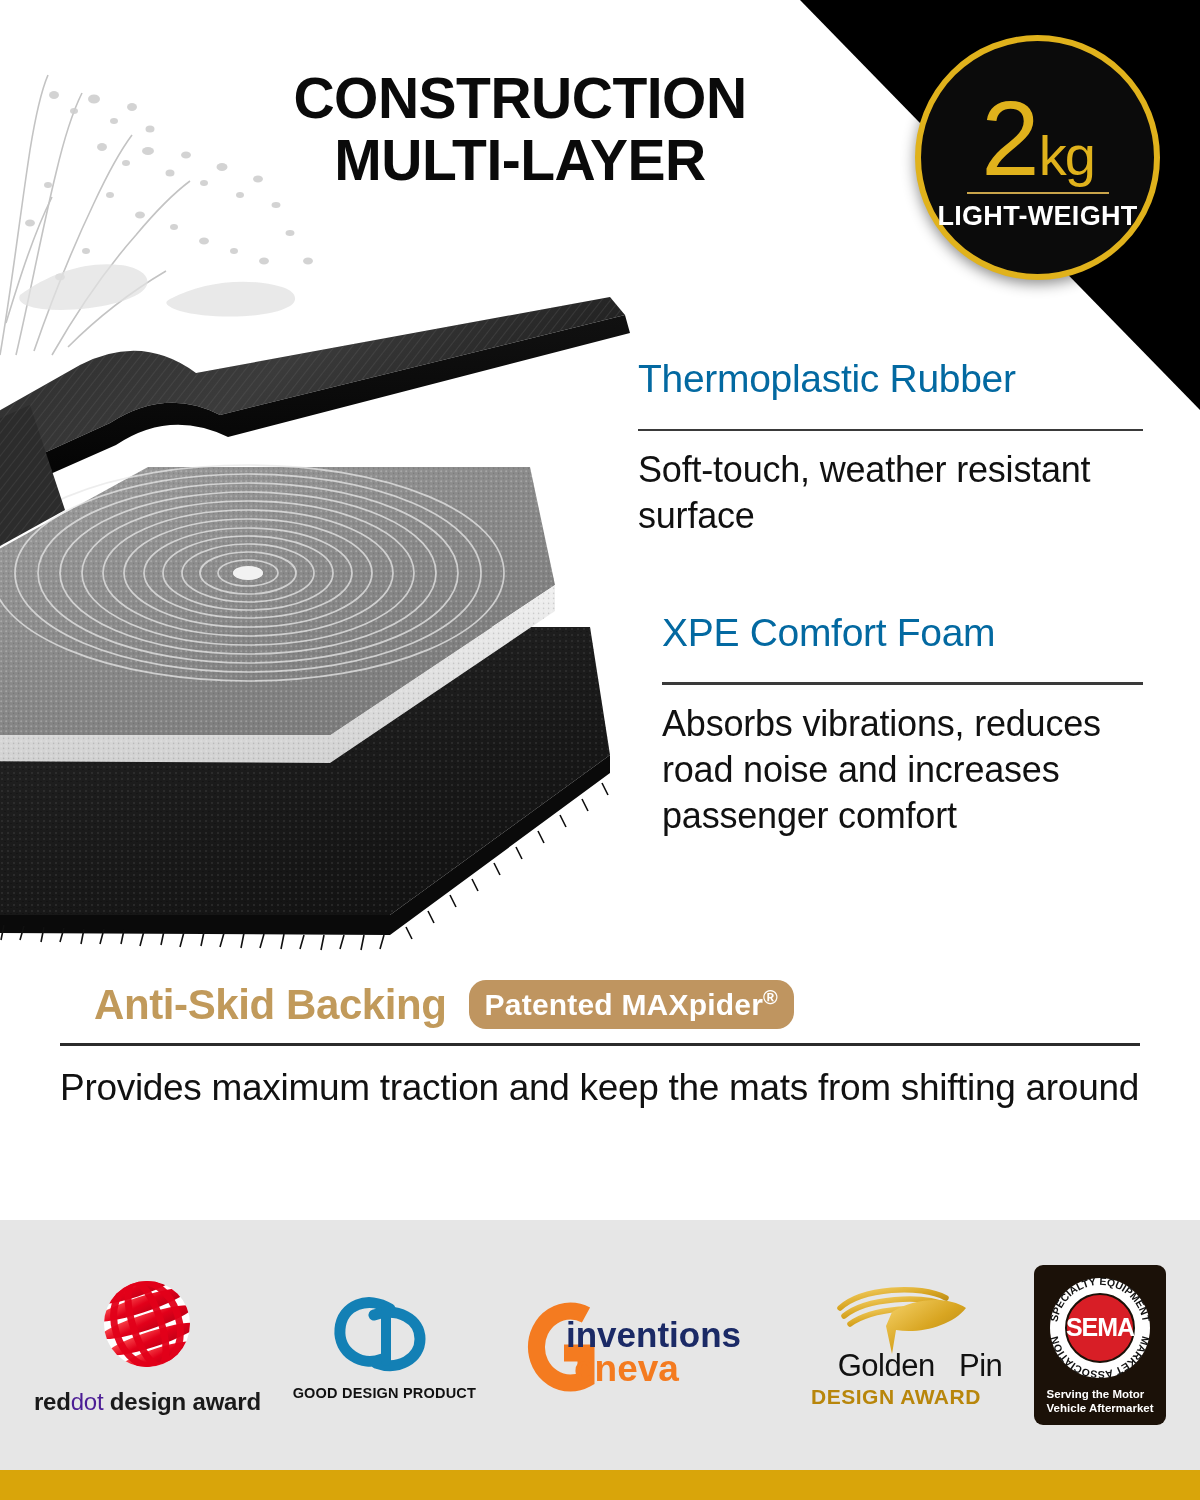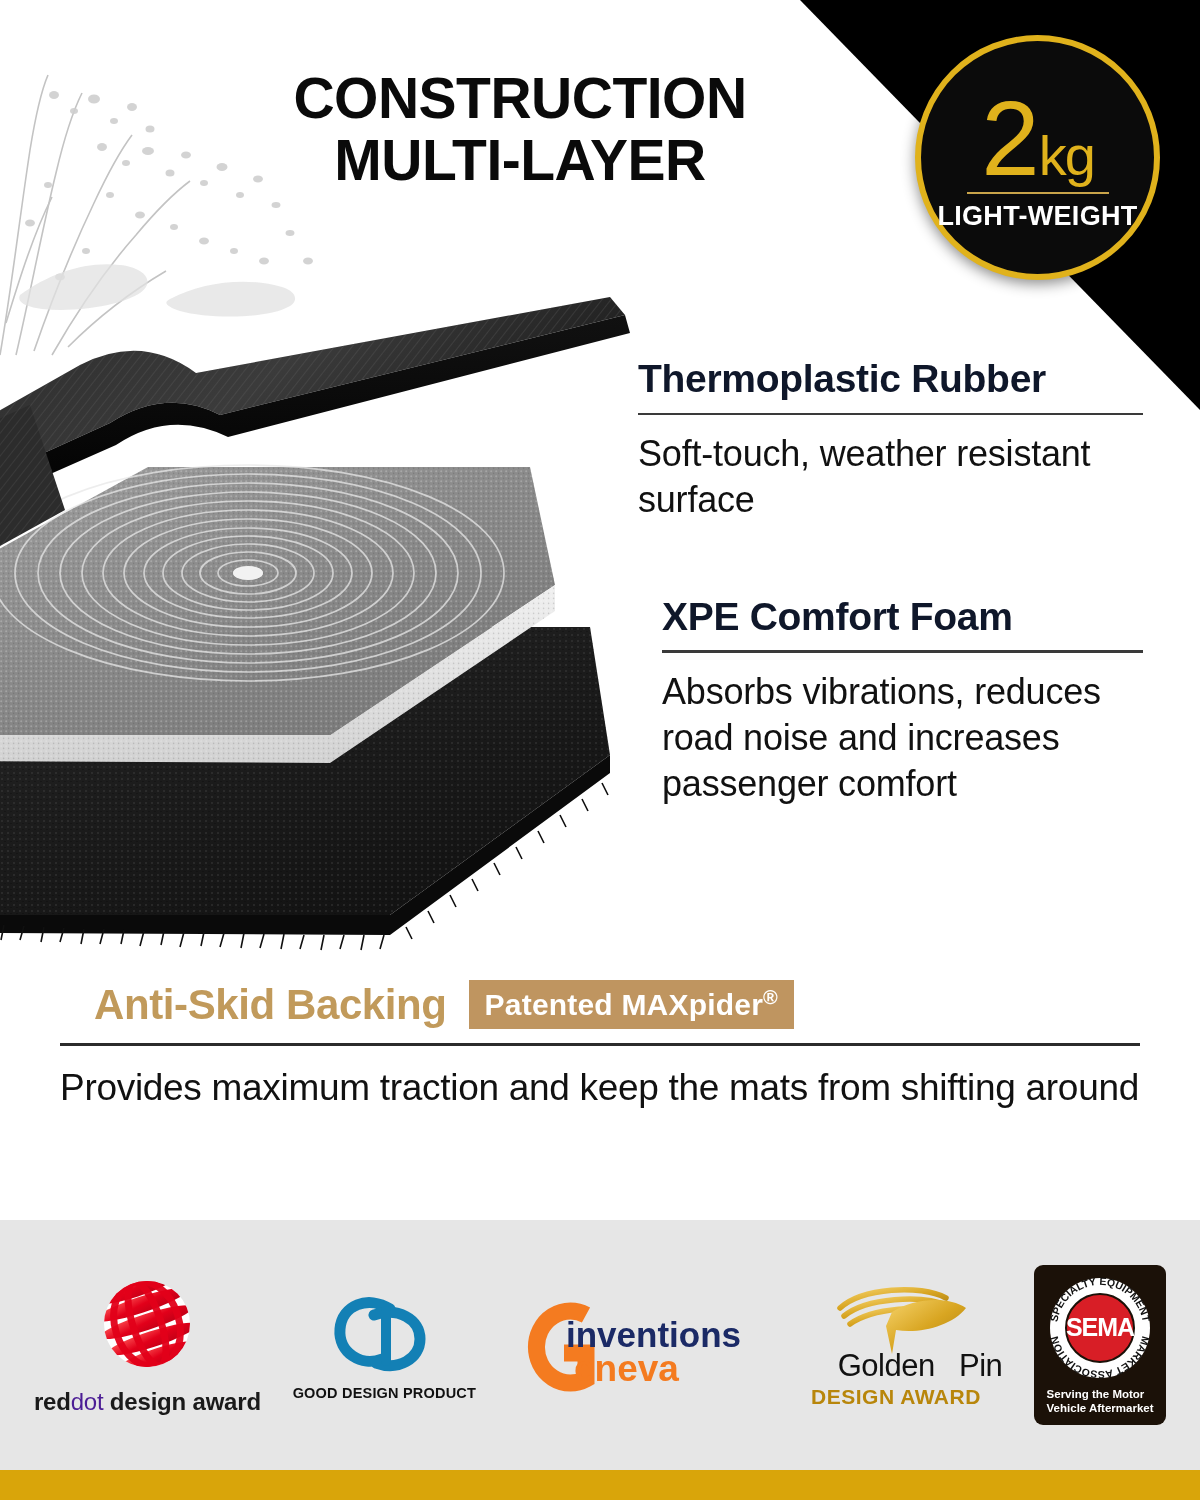--- a/index.html
+++ b/index.html
@@ -57,43 +57,44 @@
   .artwork svg { display:block; width:100%; height:100%; }
 
   
   .splash { position:absolute; top:55px; left:-10px; width:360px; height:330px; z-index:2; }
   .splash svg { width:100%; height:100%; display:block; }
 
   
   .features { position:absolute; left:638px; top:358px; width:505px; z-index:2; }
   .feature + .feature { margin-top:72px;margin-left:24px; }
   .feat-head {
-    color:#0f172a; font-size:39px; font-weight:bold;
+    color:#0369a1; font-size:39px; font-weight:normal;
     line-height:1.1; letter-spacing:-.3px;
-    padding-bottom:12px;
+    padding-bottom:28px;
   }
   .feat-rule { height:2.5px; background:#3a3a3a; width:100%; margin-bottom:16px; }
   .feat-body {
     color:#111111; font-size:36px; line-height:1.28; font-weight:400;
     letter-spacing:-.2px;
   }
 
   
   .antiskid { position:absolute; left:60px; top:980px; width:1080px; z-index:2; }
   .antiskid-headrow { display:flex; align-items:center; gap:22px;margin-left:34px; }
   .antiskid-title {
     color:#C19A5B; font-size:42px; font-weight:bold; letter-spacing:-.4px;
     line-height:1;
   }
   .patent-badge {
     background:#BF9560; color:#ffffff;
     font-size:30px; font-weight:bold;
     padding:7px 16px 9px 16px;
     letter-spacing:.2px; line-height:1;
     white-space:nowrap;
+    border-radius:17px;
   }
   .patent-badge .reg { font-size:20px; vertical-align:super; }
   .antiskid-rule { height:3px; background:#2b2b2b; width:100%; margin:14px 0 18px 0; }
   .antiskid-body {
     color:#111111; font-size:37px; line-height:1.3; letter-spacing:-.3px;
   }
 
   
   .footer {
     position:absolute; left:0; top:1220px; width:1200px; height:250px;

